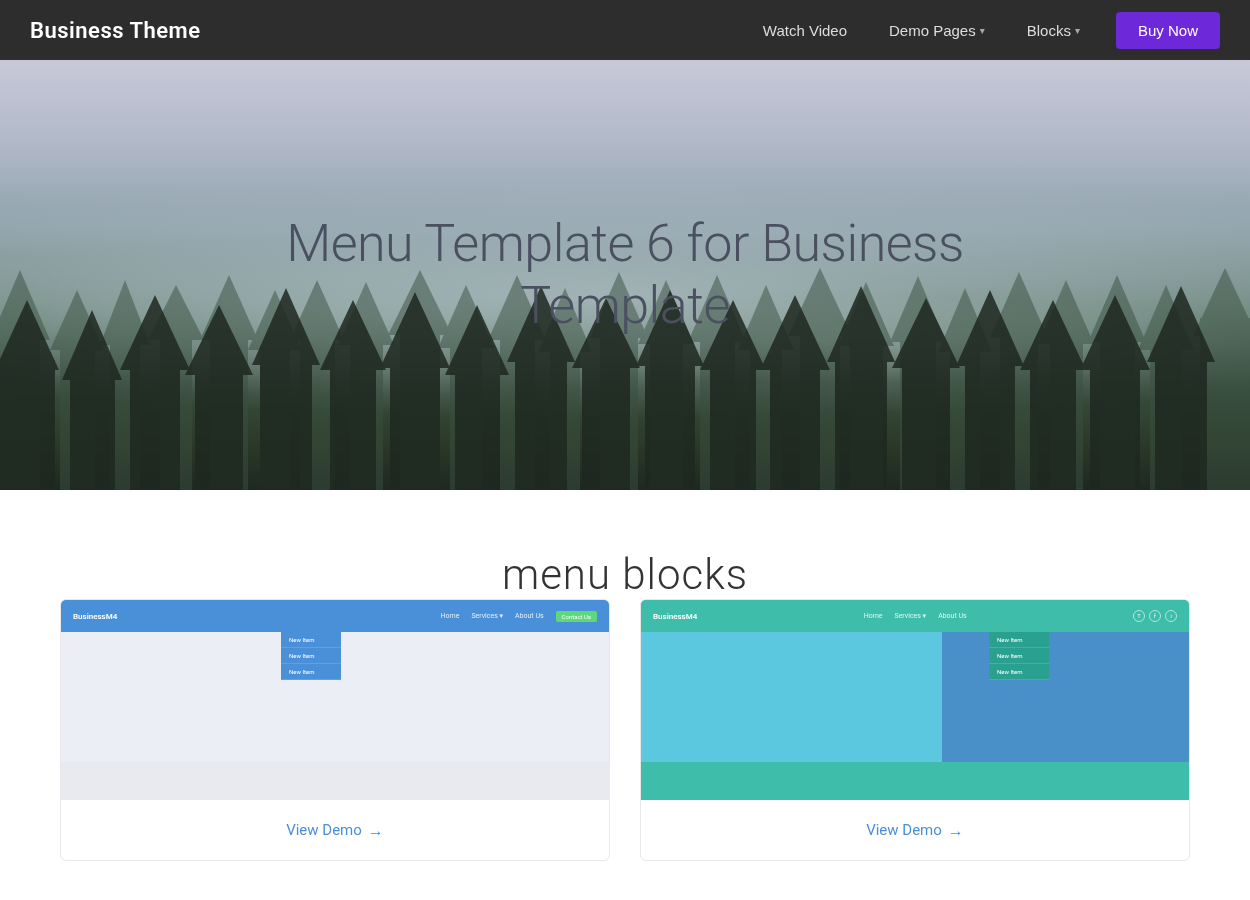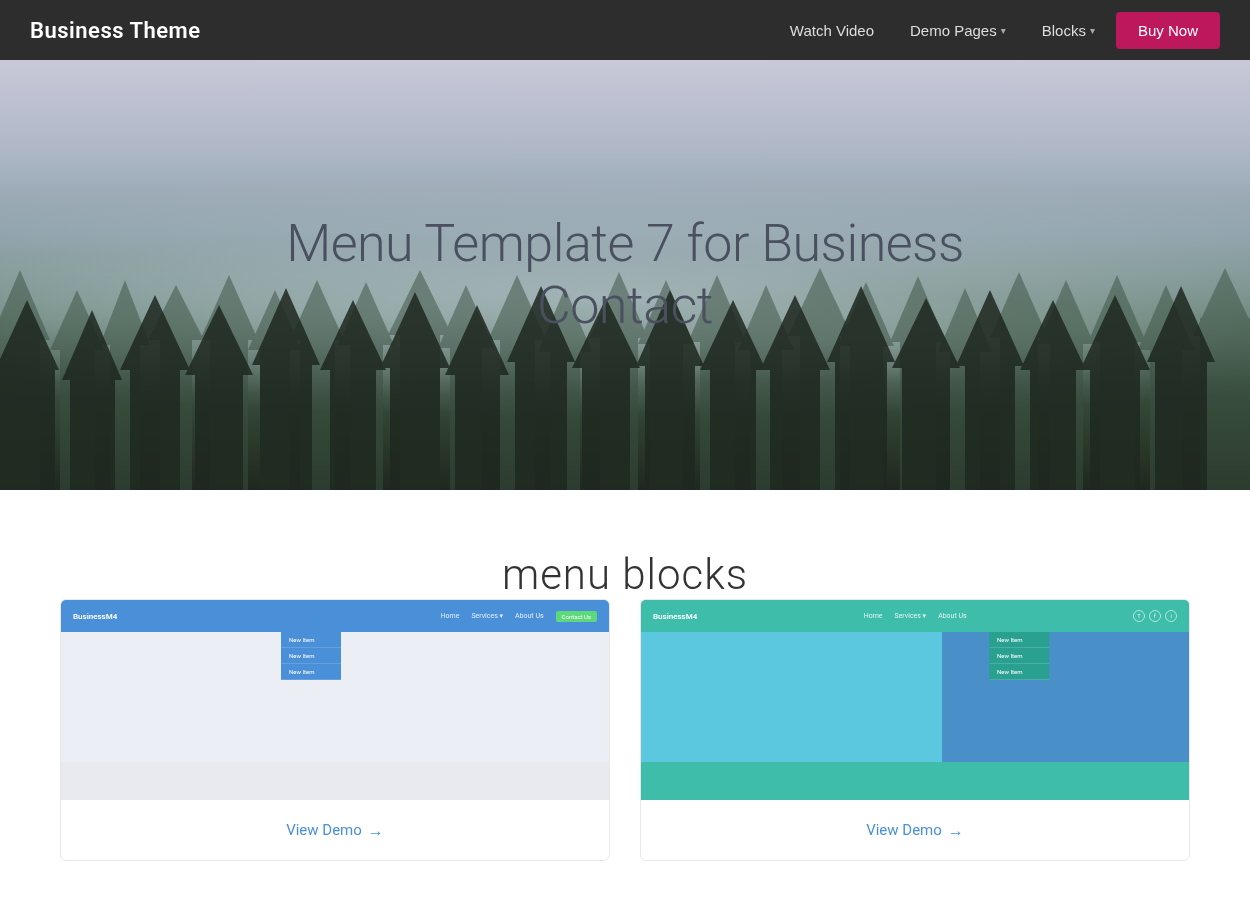--- a/index.html
+++ b/index.html
@@ -17,48 +17,48 @@
     }
     .nav-brand {
       color: #fff;
       font-size: 22px;
       font-weight: 600;
       letter-spacing: 0.5px;
       flex: 1;
     }
     .nav-links {
       display: flex;
-      gap: 4px;
+      gap: 10px;
     }
     .nav-link {
       color: #ddd;
       text-decoration: none;
       font-size: 15px;
       padding: 8px 16px;
       cursor: pointer;
       background: none;
       border: none;
       display: flex;
       align-items: center;
       gap: 4px;
     }
     .nav-dropdown-icon {
       font-size: 10px;
       opacity: 0.7;
     }
     .buy-now-btn {
-      background: #be185d;
+      background: #6d28d9;
       color: #fff;
       border: none;
       padding: 10px 22px;
       border-radius: 4px;
       font-size: 15px;
       font-weight: 500;
       cursor: pointer;
-      margin-left: 1px;
+      margin-left: 10px;
     }
 
     
     .hero {
       position: relative;
       height: 430px;
       overflow: hidden;
       display: flex;
       align-items: center;
       justify-content: center;
@@ -373,22 +373,22 @@
       <rect x="1030" y="120" width="46" height="130"></rect>
       <polygon points="1053,60 1020,130 1086,130"></polygon>
       <rect x="1090" y="115" width="50" height="135"></rect>
       <polygon points="1115,55 1080,130 1150,130"></polygon>
       <rect x="1155" y="108" width="52" height="142"></rect>
       <polygon points="1181,46 1147,122 1215,122"></polygon>
     </g>
   </svg>
   <div class="hero-content">
     <h1 class="hero-title">
-      <span>Menu Template 7 for Business</span><br>
-      <span>Contact</span>
+      <span>Menu Template 6 for Business</span><br>
+      <span>Template</span>
     </h1>
   </div>
 </section>
 
 <section class="section">
   <h2 class="section-title">menu blocks</h2>
   <div class="cards-grid">
 
     <div class="card">
       <div class="card-preview preview-blue">

